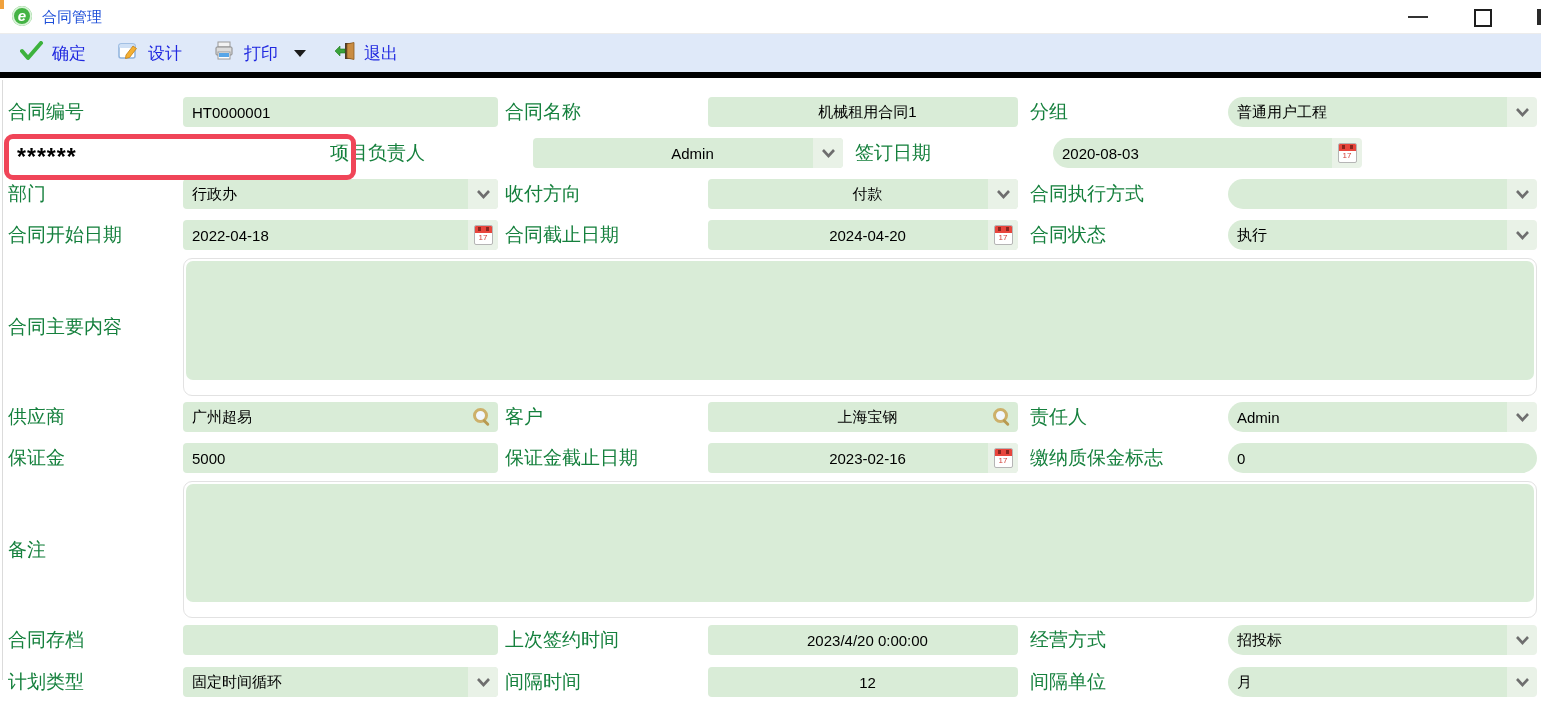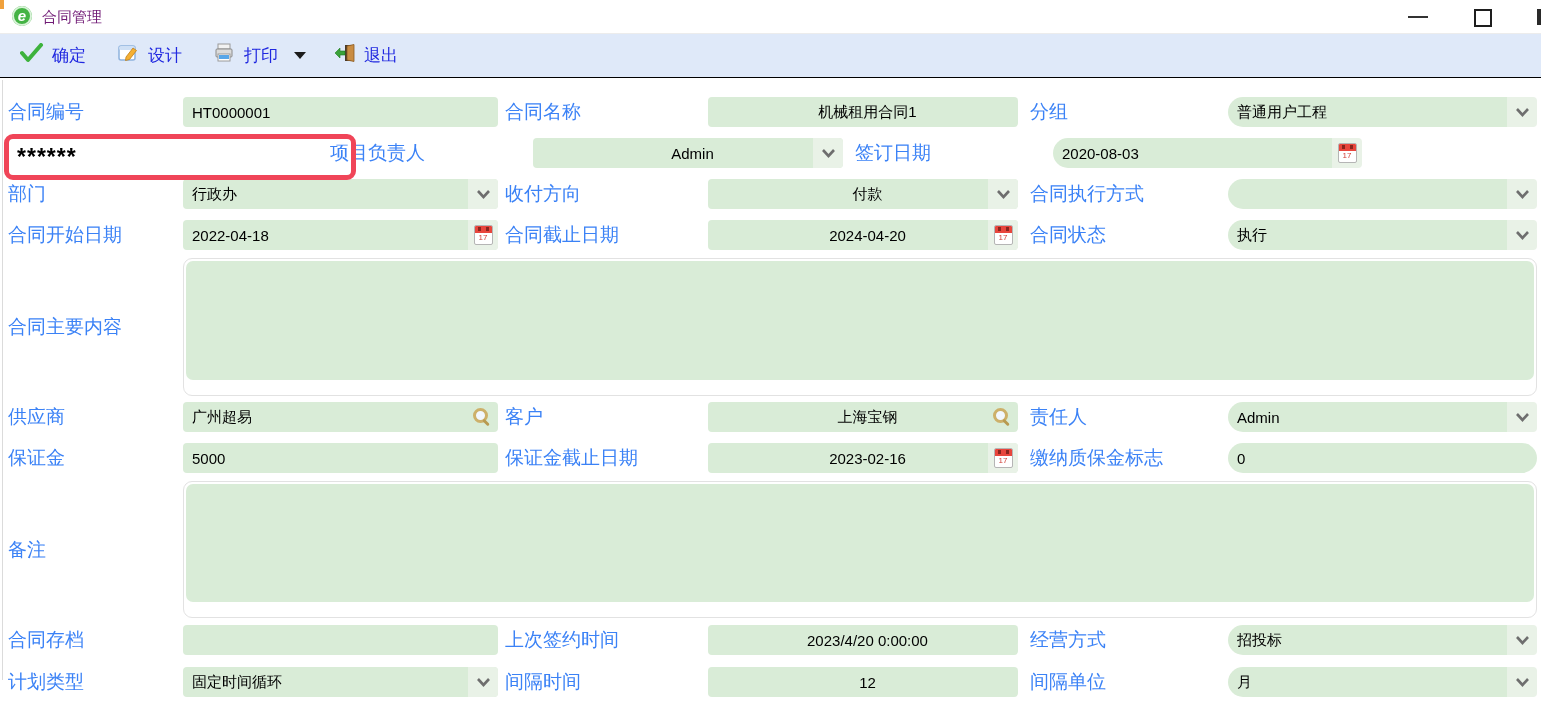--- a/index.html
+++ b/index.html
@@ -5,33 +5,33 @@
   html,body{margin:0;padding:0;}
   body{
     width:1541px;height:702px;position:relative;overflow:hidden;
     background:#ffffff;font-family:"Liberation Sans",sans-serif;
   }
   
   .titlebar{position:absolute;top:0;left:0;width:1541px;height:33px;background:#ffffff;border-bottom:1px solid #ececec;}
   .app-logo{position:absolute;left:12px;top:6px;width:20px;height:20px;border-radius:50%;
     background:#44b344;color:#fff;font-weight:bold;font-style:italic;text-align:center;
     line-height:20px;font-size:15px;box-shadow:inset 0 0 0 2px #d8f2d8;}
-  .title-text{position:absolute;left:42px;top:8px;font-size:15px;color:#701a75;}
+  .title-text{position:absolute;left:42px;top:8px;font-size:15px;color:#1d4ed8;}
   .win-min{position:absolute;left:1408px;top:16px;width:20px;height:2px;background:#333;cursor:pointer;}
   .win-max{position:absolute;left:1474px;top:9px;width:14px;height:14px;border:2px solid #1e1e1e;cursor:pointer;}
   .win-close-sliver{position:absolute;left:1537px;top:9px;width:4px;height:16px;background:#2a2a2a;cursor:pointer;}
   
   .toolbar{position:absolute;top:34px;left:0;width:1541px;height:44px;background:#dfe9f9;
-    border-bottom:1px solid #000000;display:flex;align-items:center;padding-left:16px;box-sizing:border-box;gap:24px;}
+    border-bottom:6px solid #000000;display:flex;align-items:center;padding-left:16px;box-sizing:border-box;gap:24px;}
   .tb-btn{display:flex;align-items:center;gap:8px;color:#2028e0;font-size:17px;cursor:pointer;padding:3px 4px;}
   .tb-arrow{width:0;height:0;border-left:6px solid transparent;border-right:6px solid transparent;
     border-top:7px solid #1c1c1c;margin-left:-12px;cursor:pointer;}
   
   .row{position:absolute;left:8px;height:30px;display:flex;align-items:center;}
-  .lbl{font-size:19px;color:#3b82f6;white-space:nowrap;box-sizing:border-box;}
+  .lbl{font-size:19px;color:#15803d;white-space:nowrap;box-sizing:border-box;}
   .l1{width:175px;}
   .l2{width:210px;padding-left:7px;}
   .l3{width:210px;padding-left:12px;}
   .fld{position:relative;height:30px;background:#d9ecd7;border-radius:4px;display:flex;align-items:center;box-sizing:border-box;}
   .c1{width:315px;}.c2{width:310px;justify-content:center;}.c3{width:309px;border-radius:15px;}
   .fld-text{padding-left:9px;font-size:15px;color:#000;white-space:nowrap;}
   .fld.masked{background:#ffffff;}
   .fld.masked .fld-text{font-size:23px;font-weight:bold;letter-spacing:1px;position:relative;top:4px;}
   .strip{position:absolute;right:0;top:0;bottom:0;width:30px;background:#e9f2e7;
     border-radius:0 4px 4px 0;display:flex;align-items:center;justify-content:center;cursor:pointer;}

